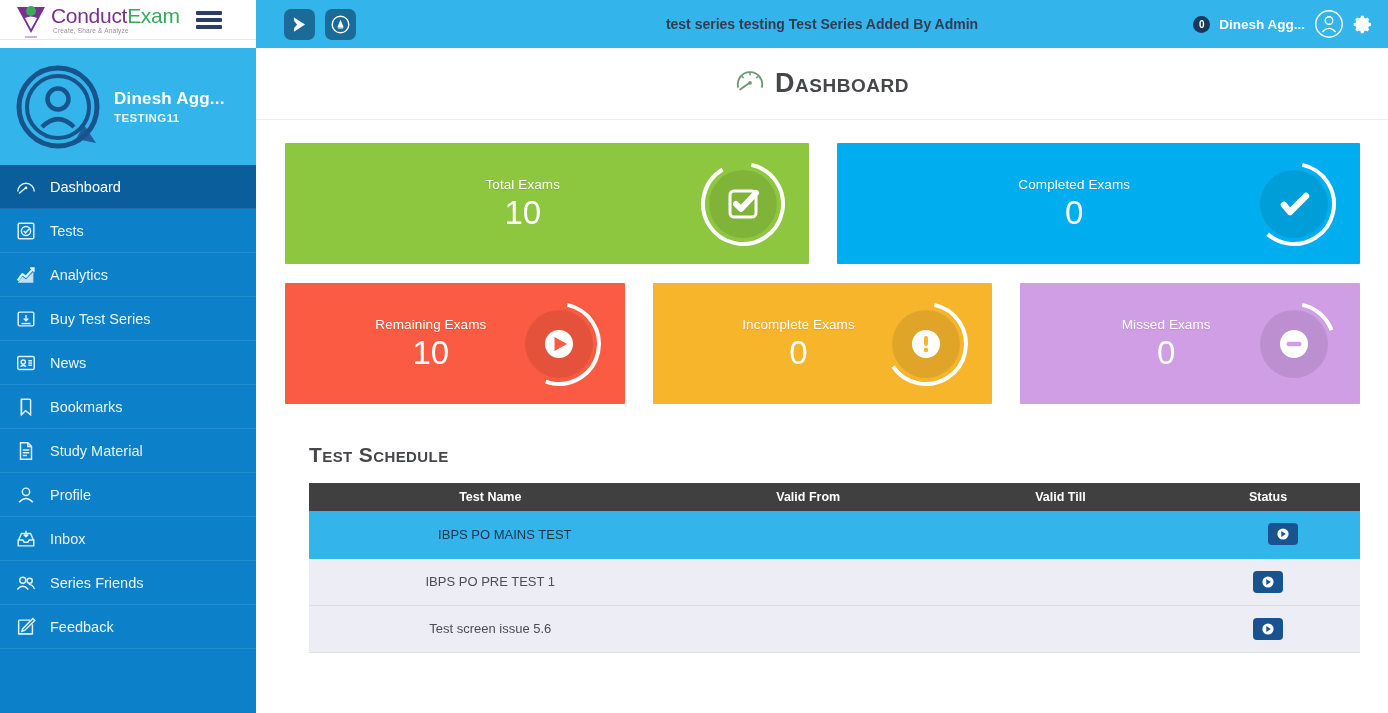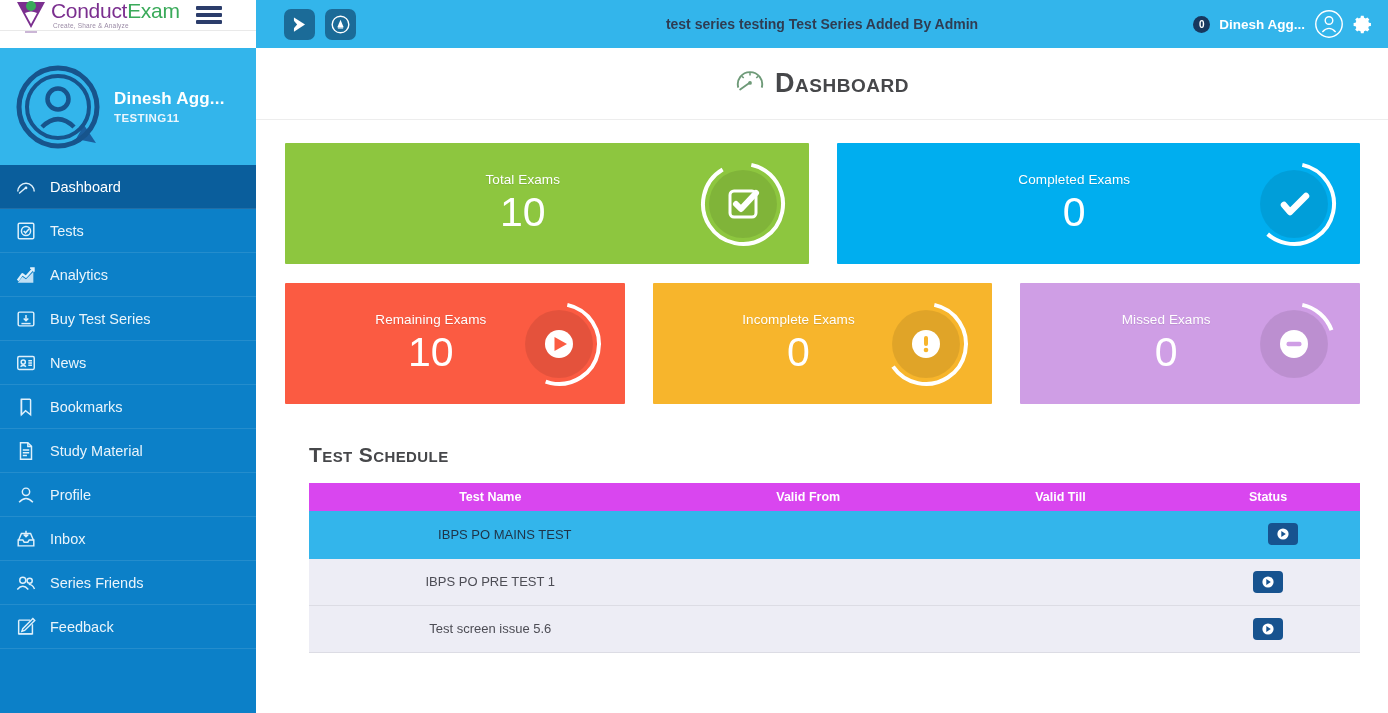--- a/index.html
+++ b/index.html
@@ -6,21 +6,21 @@
   html, body {
     width: 1388px; height: 713px;
     font-family: "Liberation Sans", sans-serif;
     overflow: hidden;
     background: #ffffff;
   }
   .app { position: relative; width: 1388px; height: 713px; }
 
   
   .logobar {
-    position: absolute; left: 0; top: 0; width: 256px; height: 31px;
+    position: absolute; left: 0; top: 0; width: 256px; height: 40px;
     background: #ffffff; display: flex; align-items: center;
     border-bottom: 1px solid #e9e9e9;
   }
   .logo-wrap { display: flex; align-items: flex-start; padding-left: 14px; }
   .logo-mark { width: 34px; height: 36px; position: relative; flex: none; }
   .logo-text-wrap { margin-left: 3px; position: relative; top: 2px; }
   .logo-text { font-size: 21px; letter-spacing: -.3px; white-space: nowrap; }
   .logo-text .c1 { color: #7b2f8f; font-weight: 400; }
   .logo-text .c2 { color: #3aaa5a; font-weight: 400; }
   .logo-tag {
@@ -113,37 +113,37 @@
     border-radius: 1px; cursor: pointer;
   }
   .card.w2 { flex: 1; }
   .card.w3 { flex: 1; }
   .card-text { text-align: center; padding-right: 48px; }
   .card-label {
     color: #ffffff; font-size: 13.5px; letter-spacing: .1px;
     text-shadow: 0 1px 1px rgba(0,0,0,.10);
   }
   .card-value {
-    color: #ffffff; font-size: 41px; font-weight: 300; margin-top: 4px;
+    color: #ffffff; font-size: 33px; font-weight: 300; margin-top: 4px;
     line-height: 1.05;
   }
   .card-ico {
     position: absolute; right: 18px; top: 50%;
     transform: translateY(-50%); width: 96px; height: 96px;
   }
 
   
   .schedule { padding: 20px 28px 0 29px; margin-left: 24px; }
   .sched-title {
     font-size: 21px; color: #46474a; font-weight: bold;
     font-variant: small-caps; letter-spacing: .4px; margin-bottom: 16px;
   }
   table.sched { width: 100%; border-collapse: collapse; table-layout: fixed; }
   table.sched thead th {
-    background: #d946ef; color: #ffffff; font-size: 12.5px; font-weight: bold;
+    background: #404040; color: #ffffff; font-size: 12.5px; font-weight: bold;
     height: 28px; text-align: center;
   }
   table.sched tbody td {
     height: 47px; font-size: 13px; color: #4d4d55; text-align: center;
     border-bottom: 1px solid #dcdce4; background: #ededf5;
   }
   table.sched tbody tr.hl td { background: #33b5eb; color: #1f3347; border-bottom-color: #33b5eb; padding-left: 29px; }
   .play-btn {
     width: 30px; height: 22px; border-radius: 4px; background: #17538f;
     display: inline-flex; align-items: center; justify-content: center;

